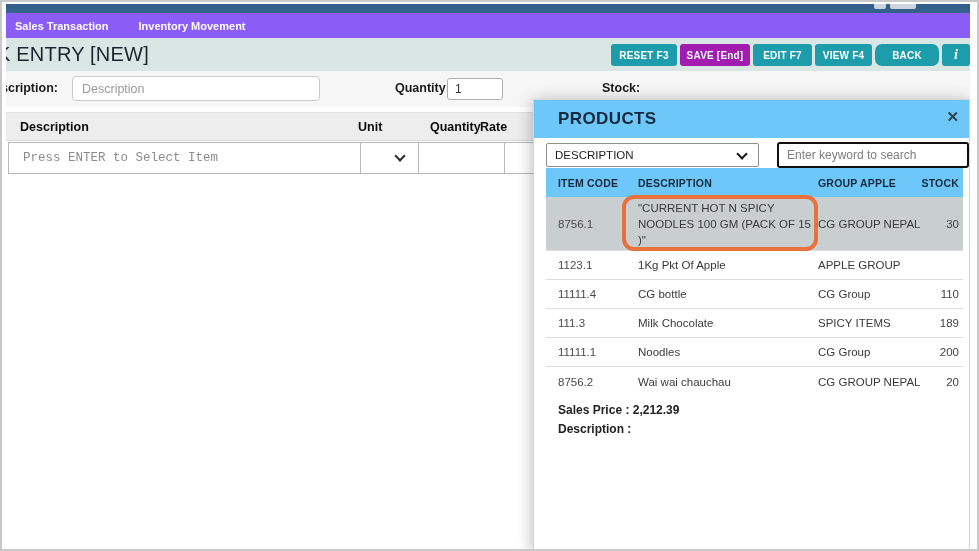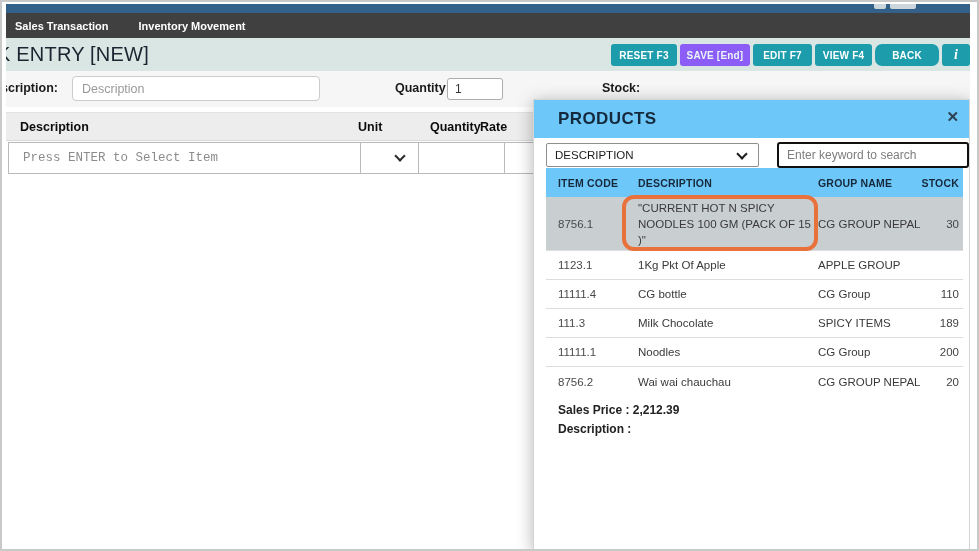--- a/index.html
+++ b/index.html
@@ -7,32 +7,32 @@
   .screen {
     position:relative; width:979px; height:551px;
     background:#fff; border:2px solid #c9c9c9; overflow:hidden;
     font-family:"Liberation Sans", sans-serif;
   }
   .content { position:absolute; left:4px; top:0; width:964px; height:100%; overflow:hidden; }
 
   
   .topbar { position:absolute; left:0; top:2px; width:100%; height:9px; background:#33618a; }
   .notch { position:absolute; top:0; height:5px; background:#ccd6dc; border-radius:0 0 2px 2px; }
-  .menubar { position:absolute; left:0; top:11px; width:100%; height:25px; background:#404040;
+  .menubar { position:absolute; left:0; top:11px; width:100%; height:25px; background:#8b5cf6;
     display:flex; align-items:center; gap:30px; padding-left:9px; }
   .menu-item { color:#fff; font-size:11px; font-weight:bold; cursor:pointer; }
 
   
   .titlebar { position:absolute; left:0; top:36px; width:100%; height:33px; background:#dae6e4; overflow:hidden; }
   .page-title { position:absolute; left:-9px; top:5px; font-size:20px; color:#1b2430; letter-spacing:.2px; }
   .toolbar { position:absolute; left:605px; top:6px; display:flex; gap:3px; }
   .btn { height:22px; background:#1d9cac; color:#fff; font-weight:bold; font-size:10px;
     display:flex; align-items:center; justify-content:center; border:none; border-radius:3px;
     font-family:"Liberation Sans",sans-serif; cursor:pointer; letter-spacing:.2px; }
-  .btn.save { background:#8b5cf6; color:#e9f5f7; }
+  .btn.save { background:#a21caf; color:#e9f5f7; }
   .btn.info { font-family:"Liberation Serif",serif; font-style:italic; font-size:14px; }
 
   
   .form-strip { position:absolute; left:0; top:69px; width:100%; height:36px; background:#f6f6f6; }
   .flabel { position:absolute; top:10px; font-size:12.5px; font-weight:bold; color:#1a1a1a; white-space:nowrap; }
   .desc-label { left:-21px; }
   .desc-input { position:absolute; left:66px; top:5px; width:248px; height:25px;
     border:1px solid #ccc; border-radius:4px; padding:0 9px; font-size:12.5px; color:#333;
     font-family:"Liberation Sans",sans-serif; }
   .qty-label { left:389px; }
@@ -151,21 +151,21 @@
       <div class="filter-select">
         <span>DESCRIPTION</span>
         <span class="chev"></span>
       </div>
       <input class="search-input" type="text" placeholder="Enter keyword to search" style="">
 
       <div class="modal-table">
         <div class="mt-header">
           <span class="mth" style="left:12px;">ITEM CODE</span>
           <span class="mth" style="left:92px;">DESCRIPTION</span>
-          <span class="mth" style="left:272px;">GROUP NAME</span>
+          <span class="mth" style="left:272px;">GROUP APPLE</span>
           <span class="mth" style="right:4px;">STOCK</span>
         </div>
 
         <div class="mt-row selected">
           <span class="cell c-code">8756.1</span>
           <span class="cell c-desc">"CURRENT HOT N SPICY NOODLES 100 GM (PACK OF 15 )"</span>
           <span class="cell c-group">CG GROUP NEPAL</span>
           <span class="cell c-stock">30</span>
         </div>
         <div class="mt-row">

